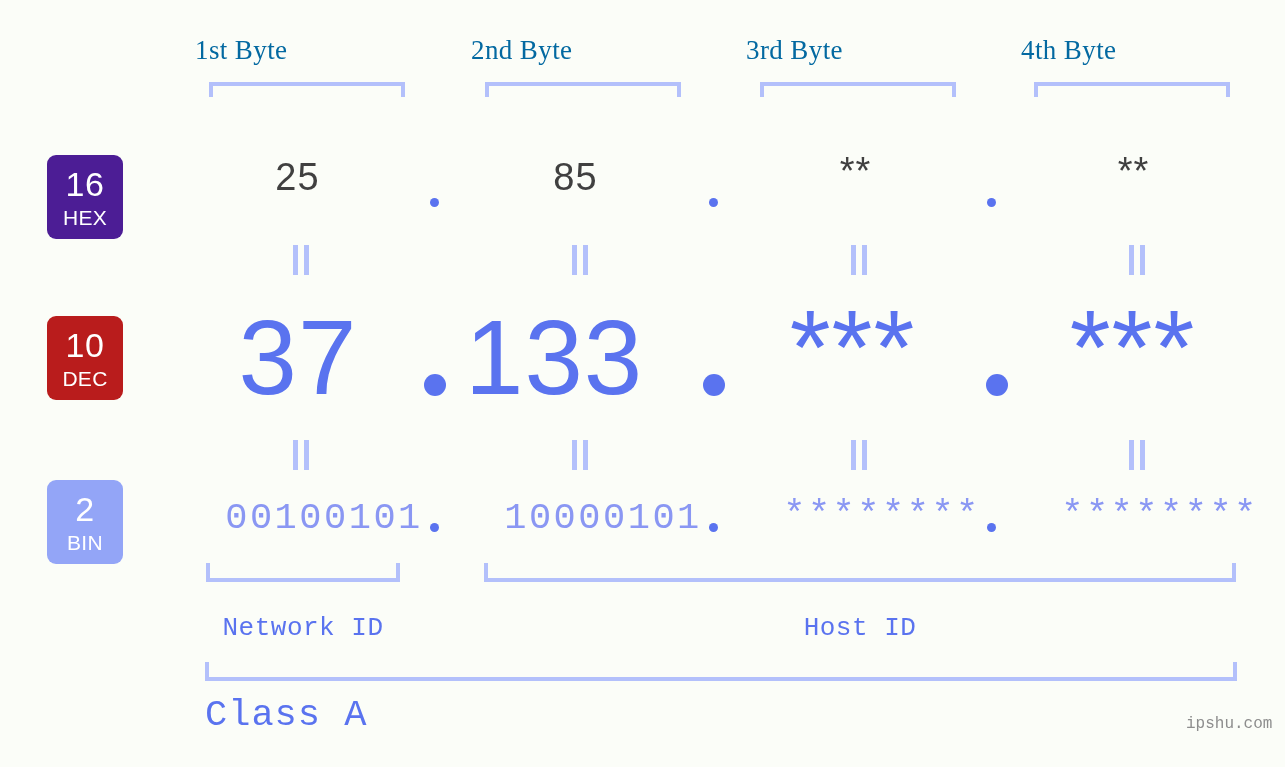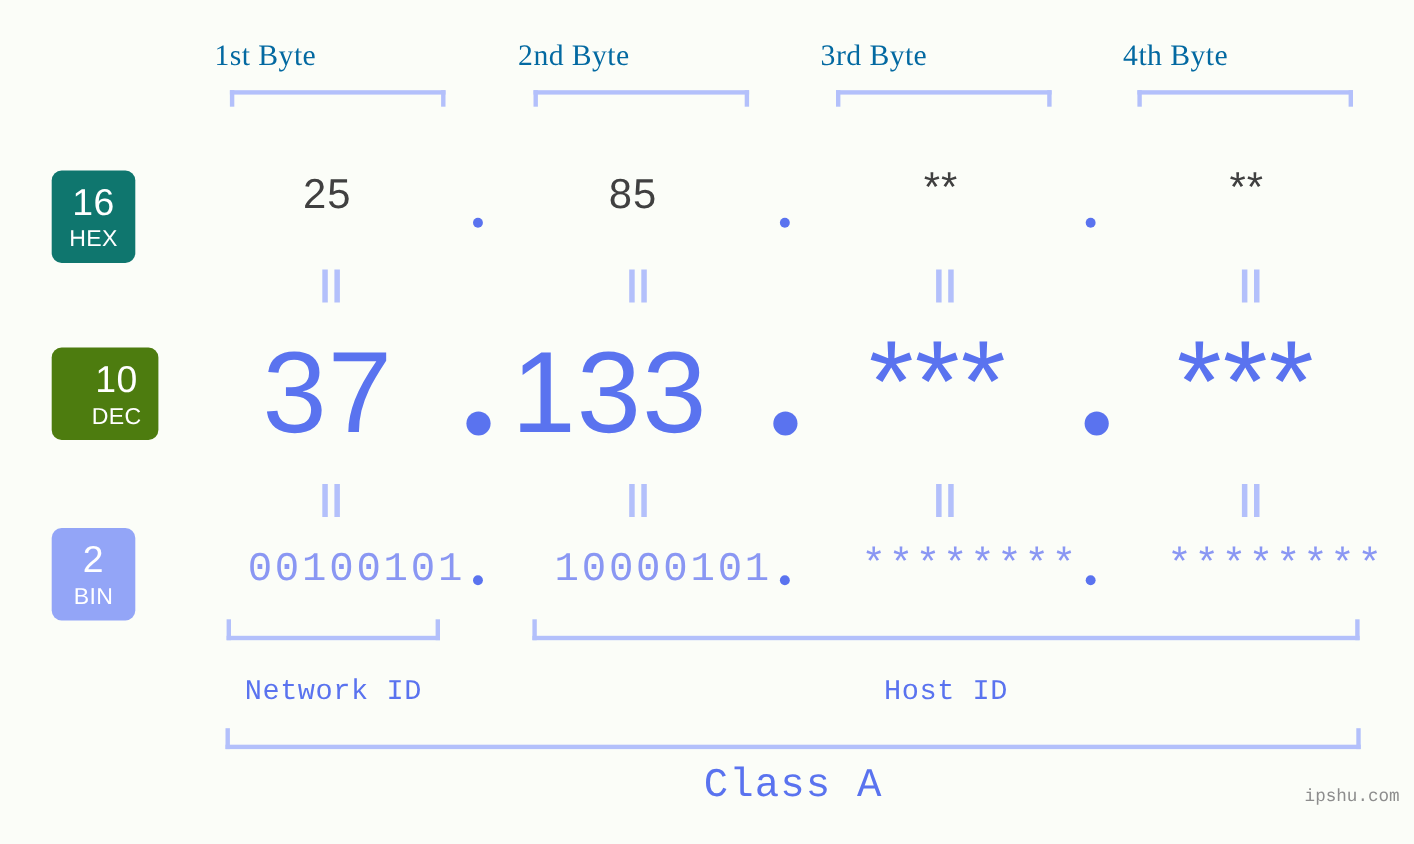--- a/index.html
+++ b/index.html
@@ -65,22 +65,22 @@
     font-size: 34px;
     font-weight: 400;
     letter-spacing: 0.5px;
   }
   .badge .abbr {
     font-size: 21px;
     font-weight: 400;
     margin-top: 6px;
     letter-spacing: 0.3px;
   }
-  .badge-hex { background: #0f766e; }
-  .badge-dec { background: #4d7c0f; padding-left: 21px; }
+  .badge-hex { background: #4c1d95; }
+  .badge-dec { background: #b91c1c; }
   .badge-bin { background: #93a5f7; }
 
   
   .cell {
     text-align: center;
     white-space: nowrap;
     line-height: 1;
   }
   .hex-val {
     font-family: "Liberation Sans", sans-serif;
@@ -134,21 +134,21 @@
     white-space: nowrap;
     letter-spacing: 0.5px;
     line-height: 1;
   }
 
   
   .class-label {
     font-family: "Liberation Mono", monospace;
     font-size: 37px;
     color: #5a73ef;
-    text-align: center;
+    text-align: left;
     white-space: nowrap;
     letter-spacing: 1px;
     line-height: 1;
   }
 
   
   .watermark {
     font-family: "Liberation Mono", monospace;
     font-size: 16px;
     color: #8d8d8d;

